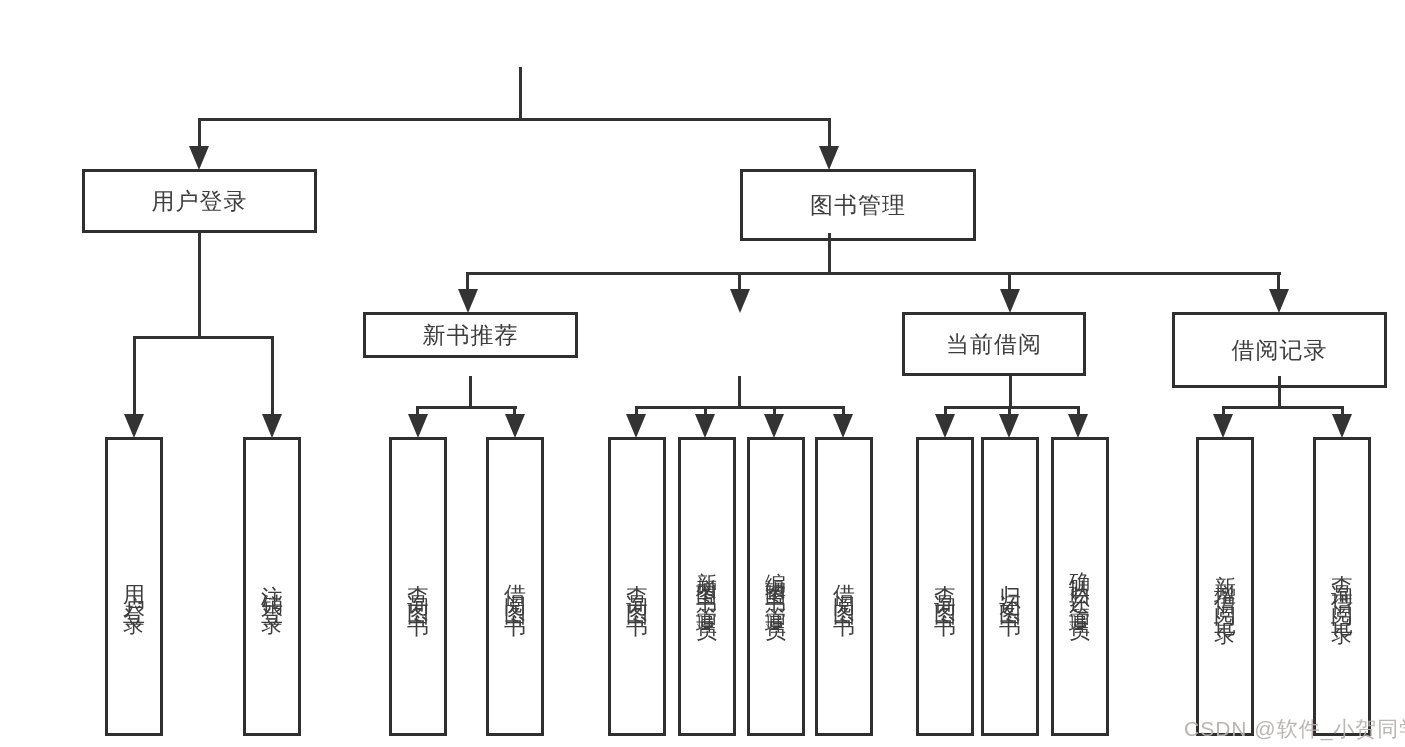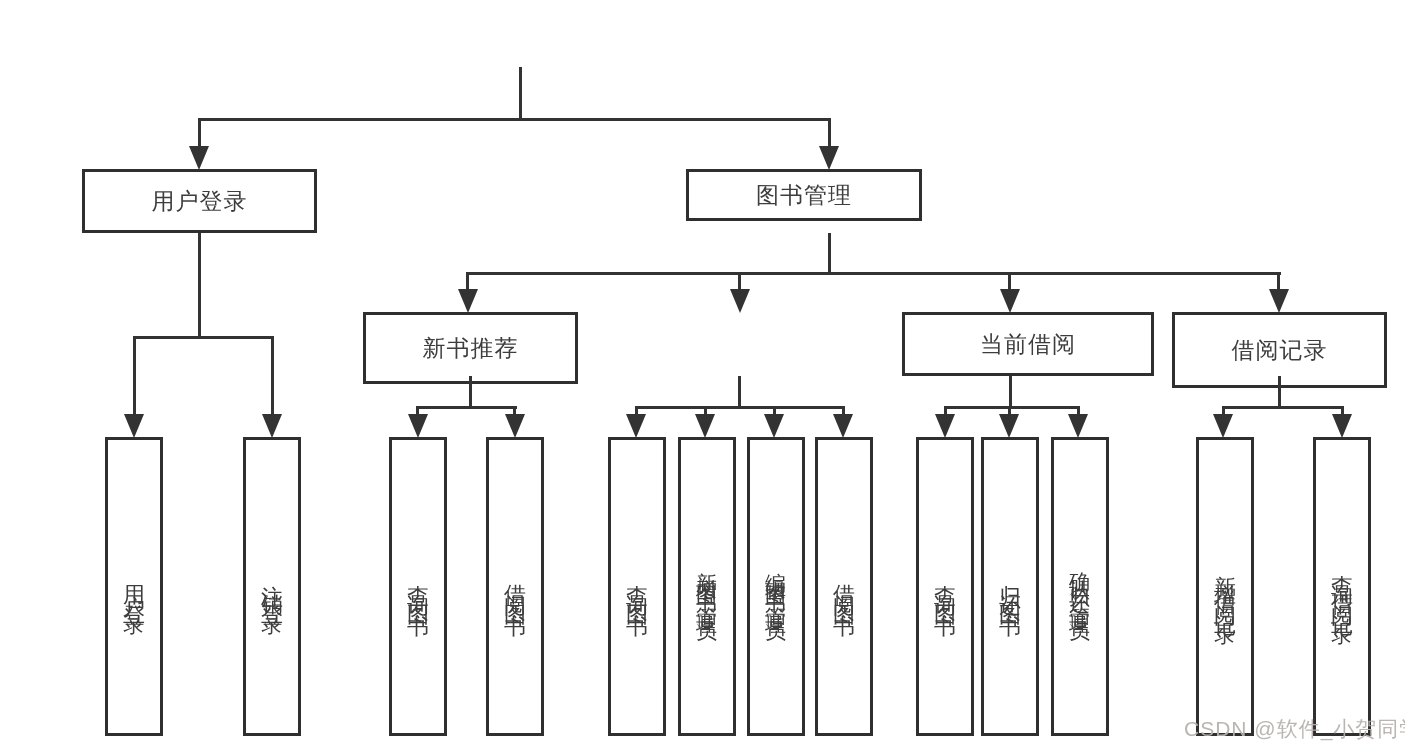--- a/index.html
+++ b/index.html
@@ -61,21 +61,21 @@
   <div class="ln" style="left:519px;top:67px;width:3px;height:51px"></div>
   <div class="ln" style="left:198px;top:118px;width:633px;height:3px"></div>
   <div class="ln" style="left:198px;top:118px;width:3px;height:32px"></div>
   <div class="ln" style="left:828px;top:118px;width:3px;height:32px"></div>
   <div class="arw" style="left:189px;top:146px"></div>
   <div class="arw" style="left:819px;top:146px"></div>
 
   <div class="box" style="left:82px;top:169px;width:235px;height:64px">
     <span class="hlabel">用户登录</span>
   </div>
-  <div class="box" style="left:686px;top:169px;width:236px;height:52px">
+  <div class="box" style="left:740px;top:169px;width:236px;height:72px">
     <span class="hlabel">图书管理</span>
   </div>
 
   <div class="ln" style="left:198px;top:233px;width:3px;height:106px"></div>
   <div class="ln" style="left:133px;top:336px;width:141px;height:3px"></div>
   <div class="ln" style="left:133px;top:336px;width:3px;height:80px"></div>
   <div class="ln" style="left:271px;top:336px;width:3px;height:80px"></div>
   <div class="arw" style="left:124px;top:414px"></div>
   <div class="arw" style="left:262px;top:414px"></div>
 
@@ -83,24 +83,24 @@
   <div class="ln" style="left:467px;top:272px;width:814px;height:3px"></div>
   <div class="ln" style="left:466px;top:272px;width:3px;height:20px"></div>
   <div class="ln" style="left:738px;top:272px;width:3px;height:20px"></div>
   <div class="ln" style="left:1008px;top:272px;width:3px;height:20px"></div>
   <div class="ln" style="left:1277px;top:272px;width:3px;height:20px"></div>
   <div class="arw" style="left:458px;top:289px"></div>
   <div class="arw" style="left:730px;top:289px"></div>
   <div class="arw" style="left:1000px;top:289px"></div>
   <div class="arw" style="left:1269px;top:289px"></div>
 
-  <div class="box" style="left:363px;top:312px;width:215px;height:72px">
+  <div class="box" style="left:363px;top:312px;width:215px;height:46px">
     <span class="hlabel">新书推荐</span>
   </div>
-  <div class="box" style="left:902px;top:312px;width:252px;height:64px">
+  <div class="box" style="left:902px;top:312px;width:184px;height:64px">
     <span class="hlabel">当前借阅</span>
   </div>
   <div class="box" style="left:1172px;top:312px;width:215px;height:76px">
     <span class="hlabel">借阅记录</span>
   </div>
 
   <div class="ln" style="left:469px;top:376px;width:3px;height:33px"></div>
   <div class="ln" style="left:417px;top:406px;width:100px;height:3px"></div>
   <div class="ln" style="left:416px;top:406px;width:3px;height:12px"></div>
   <div class="ln" style="left:513px;top:406px;width:3px;height:12px"></div>

